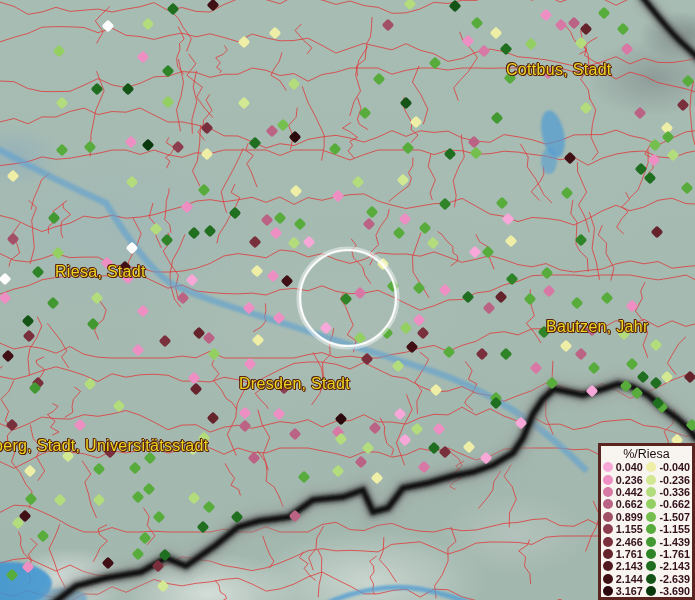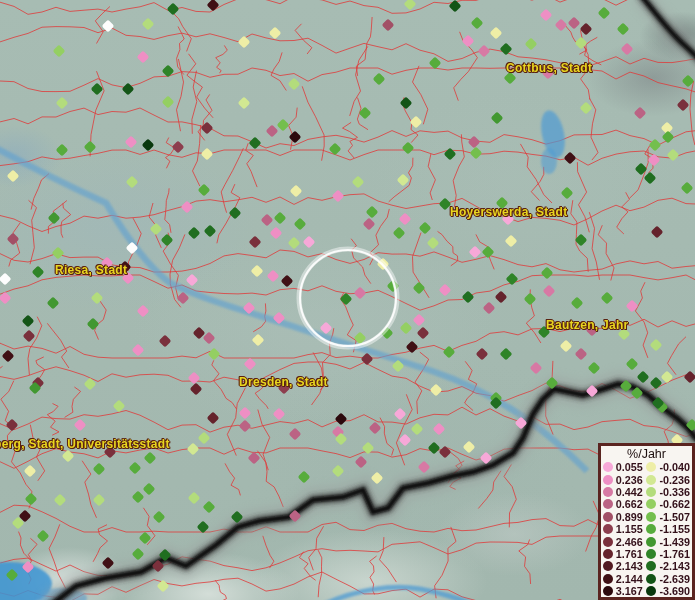--- a/index.html
+++ b/index.html
@@ -19,21 +19,21 @@
       radial-gradient(220px 130px at 75% 30%, rgba(172,192,184,.32), transparent 70%),
       radial-gradient(240px 150px at 60% 75%, rgba(158,180,172,.35), transparent 70%),
       linear-gradient(#a7bcb3,#a2b7ae);
   }
   svg.layer{position:absolute;left:0;top:0;width:695px;height:600px;}
   .marker{
     position:absolute;width:9px;height:9px;border-radius:2px;
     transform:translate(-50%,-50%) rotate(45deg);
   }
   .city-label{
-    position:absolute;font-size:12px;font-weight:bold;letter-spacing:.3px;
+    position:absolute;font-size:16px;font-weight:normal;letter-spacing:.3px;
     white-space:nowrap;
     text-shadow:-1px 0 #5a2210,0 1px #5a2210,1px 0 #5a2210,0 -1px #5a2210,1px 1px #5a2210,-1px -1px #5a2210;
   }
   .legend{
     position:absolute;left:598px;top:443px;width:97px;height:157px;
     box-sizing:border-box;background:#f8f5f1;border:3px solid #5a2420;
     z-index:40;padding:1px 2px 0 2px;
   }
   .legend-title{font-size:12.5px;color:#1c0d0d;text-align:center;line-height:14px;}
   .legend-row{display:flex;align-items:center;height:12.4px;font-size:10.8px;font-weight:600;color:#33101a;}
@@ -467,33 +467,32 @@
 
   <svg class="layer" style="pointer-events:none">
     <g>
       <circle id="hc1" fill="none" stroke="rgba(255,255,255,0.45)" stroke-width="5" cx="348" cy="298" r="49"></circle>
       <circle id="hc2" fill="none" stroke="rgba(255,255,255,0.9)" stroke-width="2" cx="348" cy="298" r="48"></circle>
     </g>
   </svg>
 
   <div class="label-layer" id="labels">
       <div class="city-label" style="left: 506px; top: 61px; color: rgb(232, 214, 31);">Cottbus, Stadt</div>
-      <div class="city-label" style="left: 450px; top: 205px; color: rgb(232, 214, 31);">Hoyerswerda, Stadt</div>
       <div class="city-label" style="left: 55px; top: 263px; color: rgb(232, 214, 31);">Riesa, Stadt</div>
       <div class="city-label" style="left: 546px; top: 318px; color: rgb(232, 214, 31);">Bautzen, Jahr</div>
       <div class="city-label" style="left: 239px; top: 375px; color: rgb(232, 214, 31);">Dresden, Stadt</div>
       <div class="city-label" style="left: -6px; top: 437px; color: rgb(232, 214, 31);">berg, Stadt, Universitätsstadt</div>
     </div>
 
   <div class="legend">
-    <div class="legend-title">%/Jahr</div>
+    <div class="legend-title">%/Riesa</div>
     <div id="legend-rows">
         <div class="legend-row">
           <span class="lg-dot" style="background: rgb(247, 168, 216);"></span>
-          <span class="lg-pos">0.055</span>
+          <span class="lg-pos">0.040</span>
           <span class="lg-dot" style="background: rgb(238, 238, 166);"></span>
           <span class="lg-neg">-0.040</span>
         </div>
         <div class="legend-row">
           <span class="lg-dot" style="background: rgb(238, 143, 196);"></span>
           <span class="lg-pos">0.236</span>
           <span class="lg-dot" style="background: rgb(210, 232, 146);"></span>
           <span class="lg-neg">-0.236</span>
         </div>
         <div class="legend-row">

